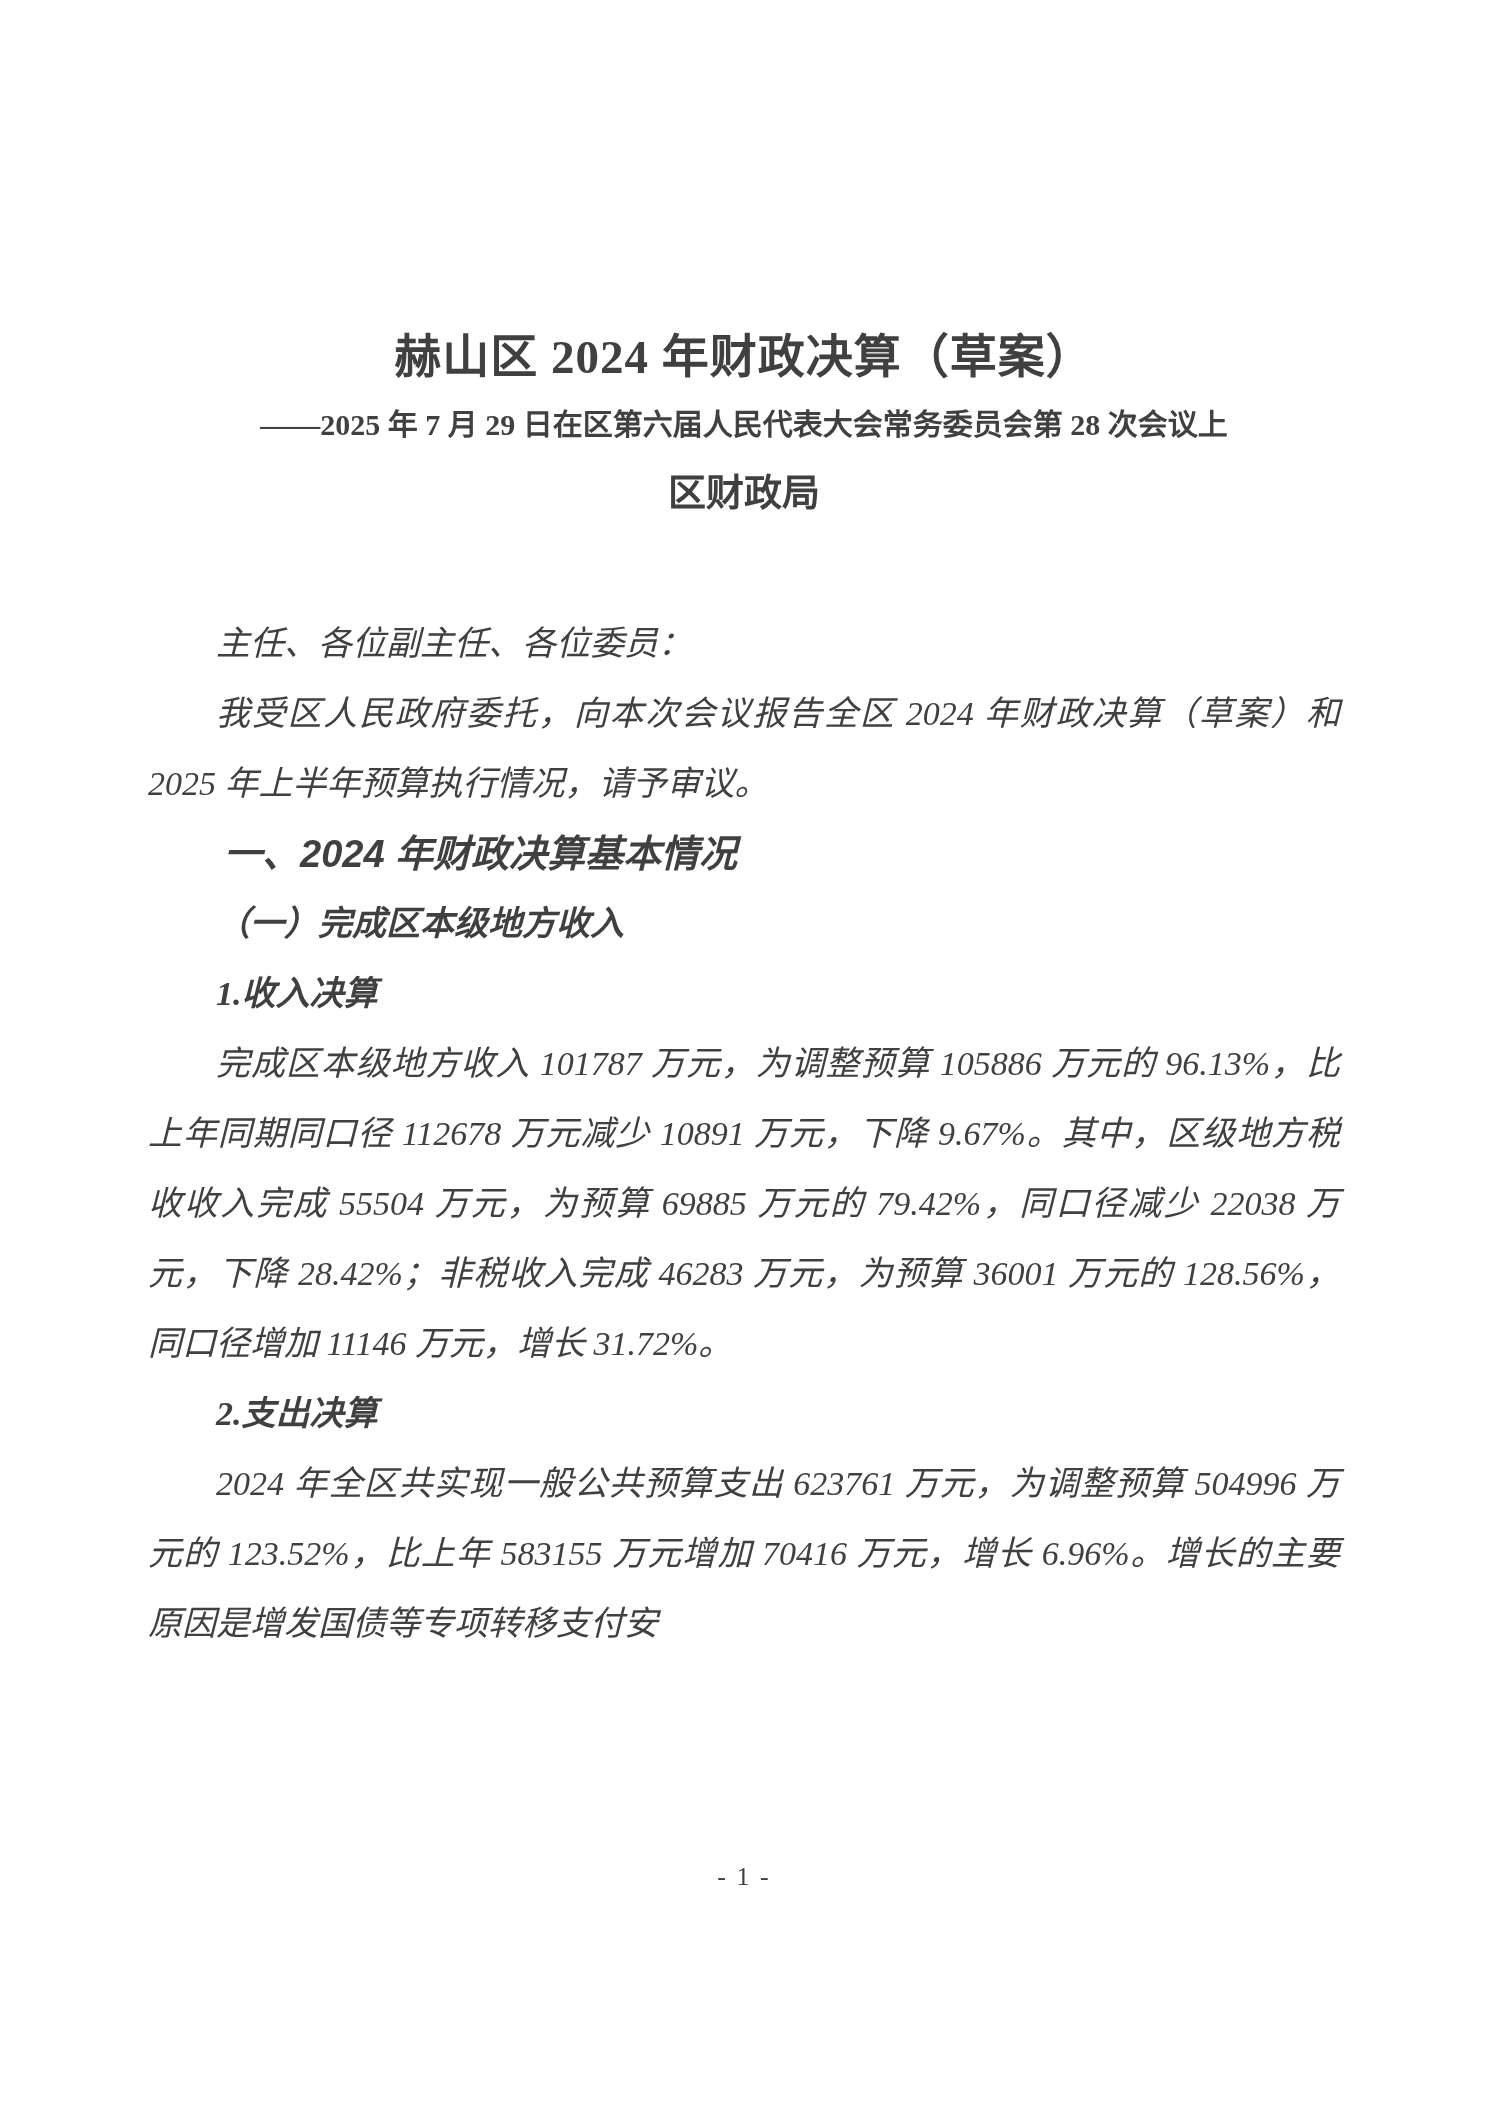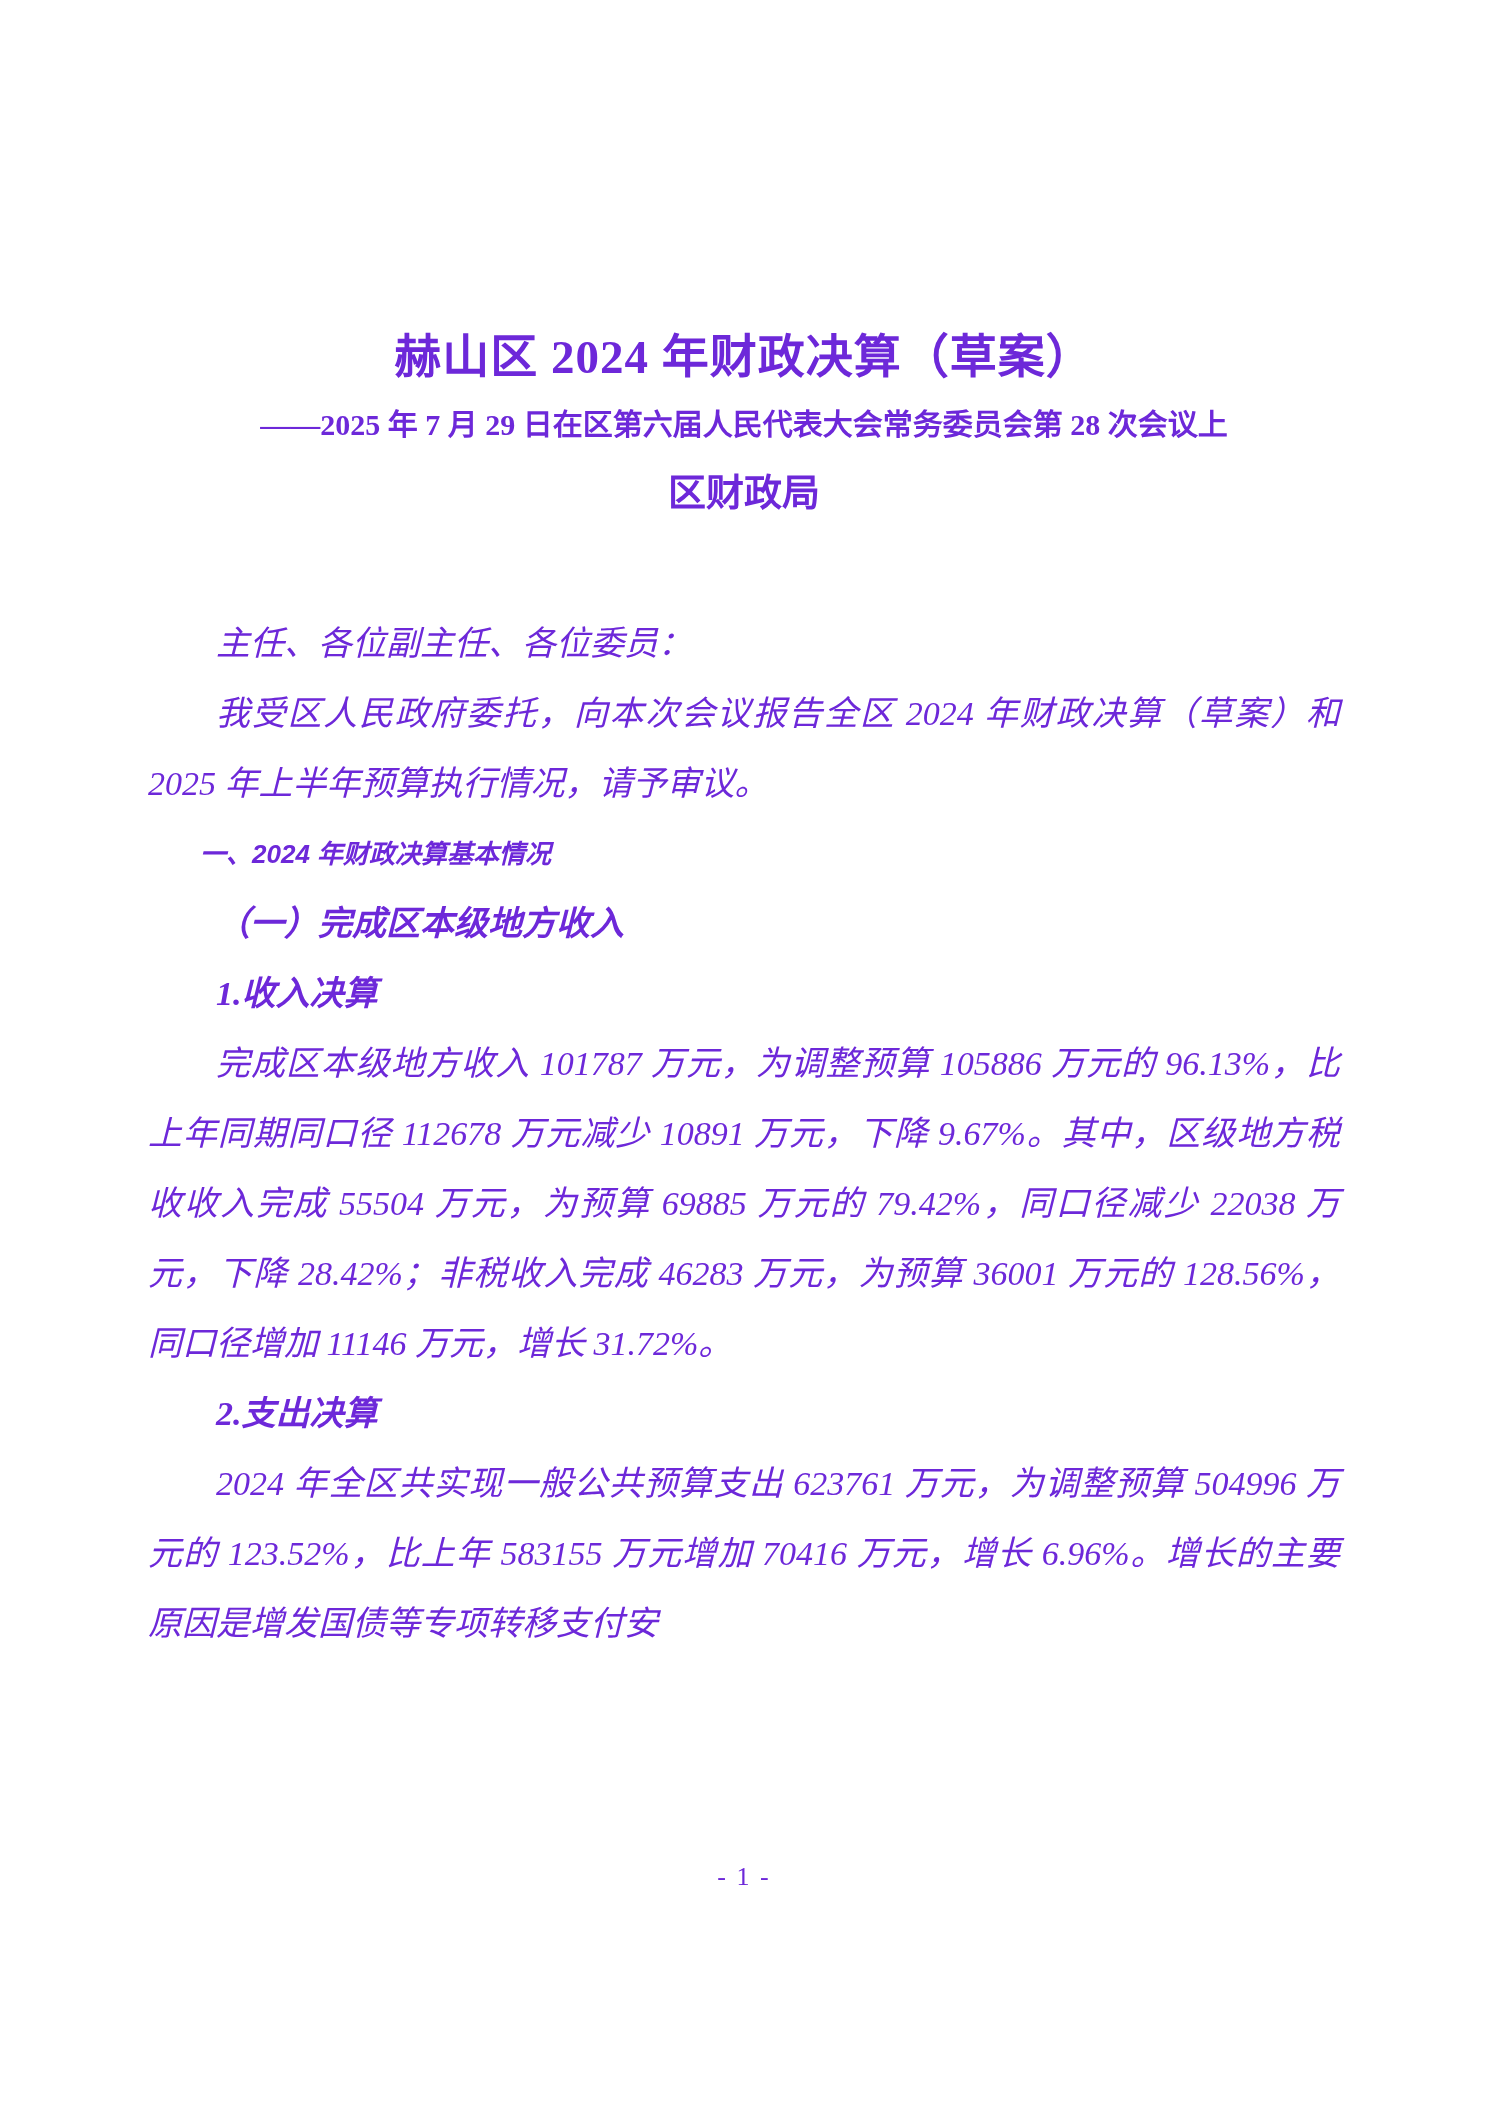--- a/index.html
+++ b/index.html
@@ -6,21 +6,21 @@
     margin: 0;
     padding: 0;
     background: #ffffff;
   }
   .page {
     position: relative;
     width: 1488px;
     height: 2105px;
     margin: 0 auto;
     background: #ffffff;
-    color: #6d28d9;
+    color: #404040;
     font-family: "Liberation Serif", "DejaVu Serif", serif;
     overflow: hidden;
     box-sizing: border-box;
     padding: 0 148px;
   }
   .title-block {
     margin-top: 326px;
     text-align: center;
   }
   .title-line {
@@ -58,21 +58,21 @@
   }
   .p-body {
     text-indent: 2em;
     margin: 0;
   }
   .p-heading1 {
     text-indent: 2em;
     margin: 0;
     font-weight: bold;
     font-family: "Liberation Sans", "DejaVu Sans", sans-serif;
-    font-size: 26px;
+    font-size: 38px;
   }
   .p-heading2 {
     text-indent: 2em;
     margin: 0;
     font-weight: bold;
   }
   .p-heading3 {
     text-indent: 2em;
     margin: 0;
     font-weight: bold;

